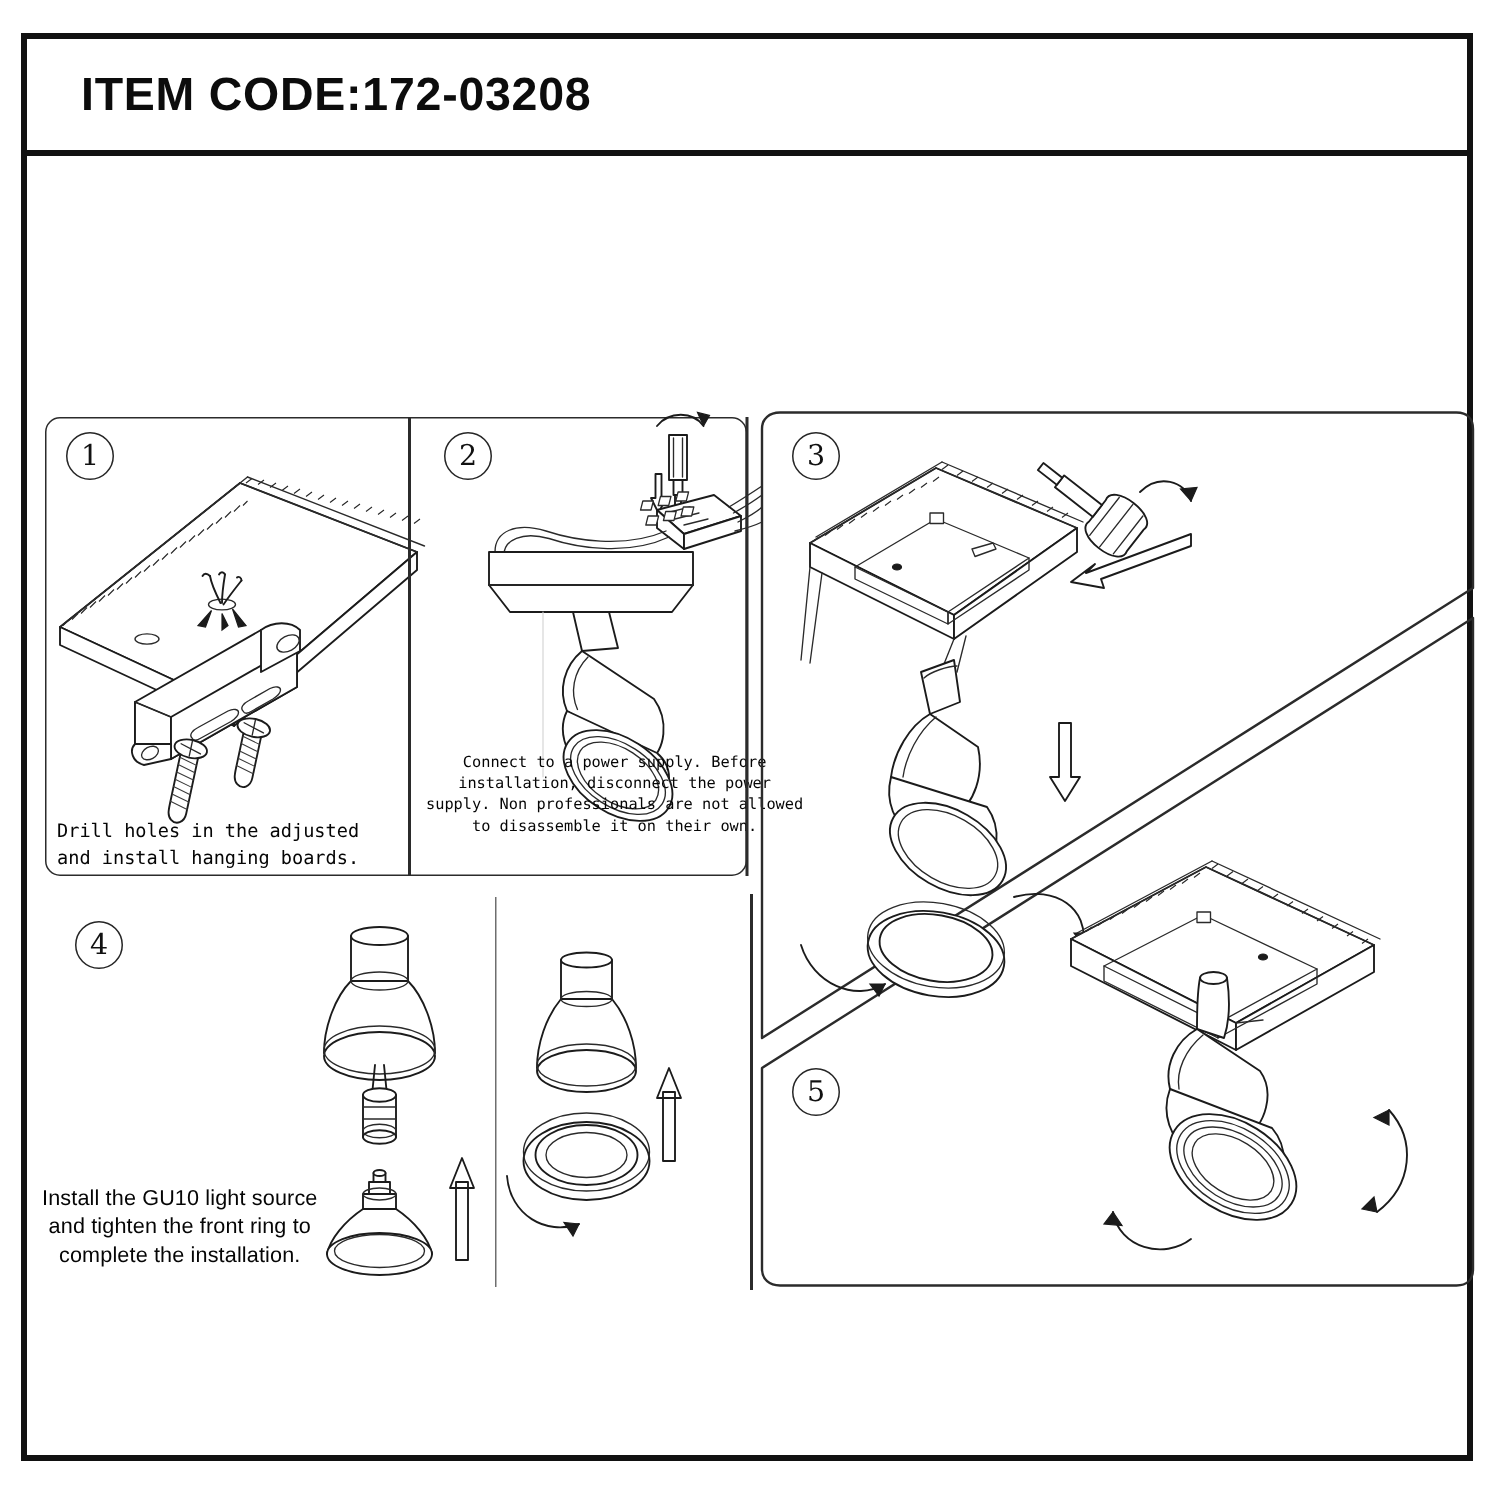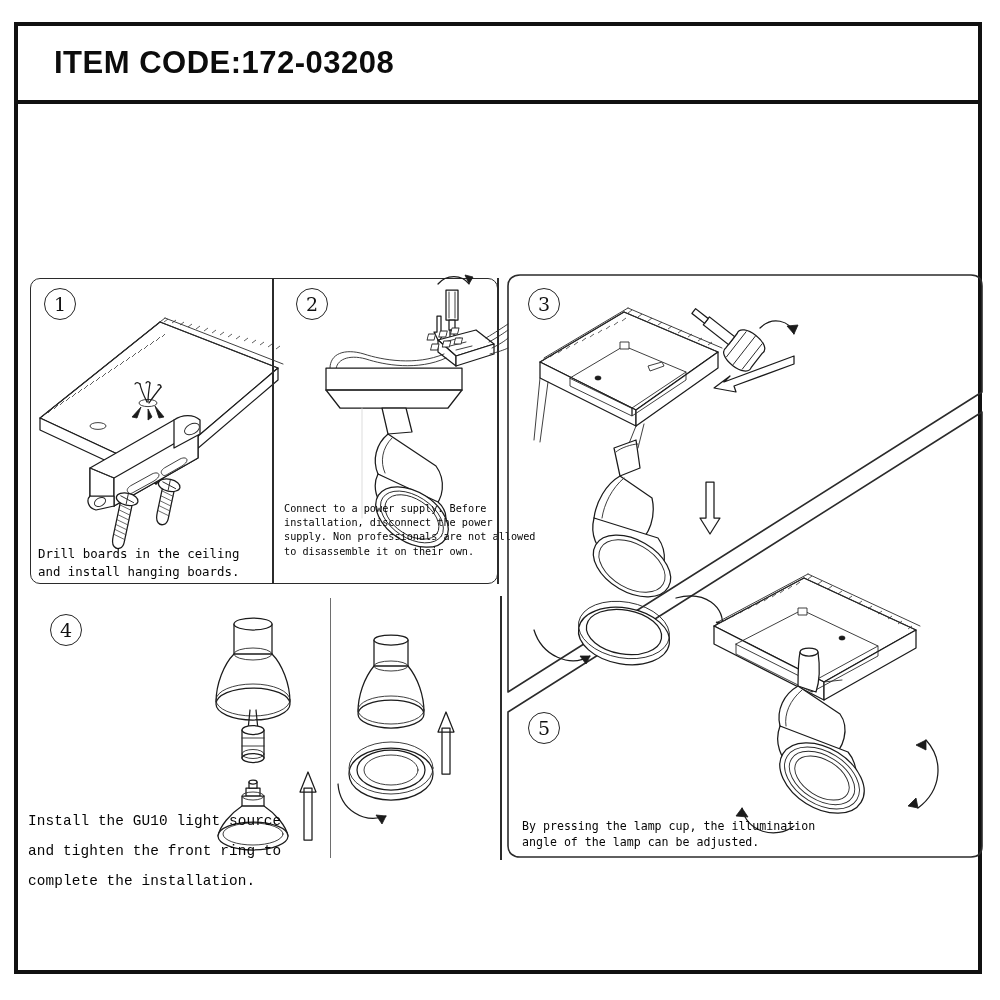--- a/index.html
+++ b/index.html
@@ -1,36 +1,36 @@
 <!DOCTYPE html>
 <html><head>
 <meta charset="utf-8">
 <style>
   html,body{margin:0;padding:0;background:#ffffff;}
   body{width:1000px;height:1000px;font-family:"DejaVu Sans Mono",monospace;color:#000;}
-  #page{position:relative;width:1000px;height:1000px;background:#fff;overflow:hidden;}
+  #page{position:relative;width:1000px;height:1000px;background:#fff;overflow:hidden;text-align:center;}
 
   .frame{position:absolute;left:14px;top:22px;width:968px;height:952px;border:4px solid #111;box-sizing:border-box;}
 
   .title-bar{position:absolute;left:18px;top:26px;width:960px;height:78px;box-sizing:border-box;border-bottom:4px solid #111;display:flex;align-items:center;}
   .title-text{font-family:"Liberation Sans",sans-serif;font-size:31px;font-weight:700;letter-spacing:.5px;padding-left:36px;color:#0c0c0c;white-space:pre;}
 
   .panel{position:absolute;border:1.6px solid #2b2b2b;border-radius:10px;box-sizing:border-box;}
   .p1{left:30px;top:278px;width:468px;height:306px;}
 
   .edge{position:absolute;background:#2b2b2b;}
 
   .stepnum{position:absolute;width:30px;height:30px;border:1.5px solid #262626;border-radius:50%;display:flex;align-items:center;justify-content:center;font-family:"DejaVu Serif",serif;font-size:19px;line-height:1;color:#111;background:#fff;}
 
   .cap{position:absolute;font-family:"DejaVu Sans Mono",monospace;color:#050505;white-space:pre;}
   .cap-1{font-size:12.4px;line-height:17.5px;}
   .cap-2{font-size:10.2px;line-height:14.2px;}
   .cap-3{font-size:11.4px;line-height:15.6px;}
   .cap-5{font-size:11.6px;line-height:16.2px;}
-  .cap-4{font-family:Liberation Mono, monospace;font-size:14.4px;line-height:30px;letter-spacing:.1px;margin-top:16px;}
+  .cap-4{font-family:Liberation Sans, sans-serif;font-size:14.4px;line-height:19px;letter-spacing:.1px;}
 
   svg{display:block;overflow:visible;}
   .art{position:absolute;}
   .ln{fill:none;stroke:#1b1b1b;stroke-width:1.25;stroke-linecap:round;stroke-linejoin:round;}
   .ln-t{fill:none;stroke:#2a2a2a;stroke-width:0.9;stroke-linecap:round;stroke-linejoin:round;}
   .ln-h{fill:none;stroke:#3a3a3a;stroke-width:0.7;stroke-linecap:round;}
   .fw{fill:#ffffff;stroke:#1b1b1b;stroke-width:1.25;stroke-linejoin:round;stroke-linecap:round;}
   .fw-t{fill:#ffffff;stroke:#2a2a2a;stroke-width:0.9;stroke-linejoin:round;}
   .fk{fill:#1b1b1b;stroke:#1b1b1b;stroke-width:0.8;}
   .hatch{stroke:#2a2a2a;stroke-width:0.75;}
@@ -115,21 +115,21 @@
             <path d="M135 192 L147 195"></path>
           <path d="M135 197 L147 200"></path>
             <path d="M135 202 L147 205"></path>
         </g>
         <ellipse class="fw" cx="141" cy="175" rx="11" ry="6"></ellipse>
         <path class="ln-t" d="M134 173 L148 177 M141 170 L141 180"></path>
       </g>
     </svg>
   </div>
 
-  <div class="cap cap-1" style="left:38px;top:545px;">Drill boards in the ceiling
+  <div class="cap cap-1" style="left:38px;top:545px;">Drill holes in the adjusted
 and install hanging boards.</div>
 
   <div class="stepnum" style="left:296px;top:288px;">2</div>
 
   <div class="art" style="left:286px;top:268px;">
     <svg width="222" height="262" viewBox="0 0 222 262">
 
       <path class="ln" d="M152 16 C160 6 176 6 183 16"></path>
       <path class="fk" d="M183 16 L179 7 L187 9 Z"></path>
       <path class="fw" d="M160 22 L172 22 L172 52 L160 52 Z"></path>
@@ -361,16 +361,14 @@
       <ellipse class="ln-t" cx="122" cy="210" rx="30" ry="18" transform="rotate(32 122 210)"></ellipse>
 
       <path class="ln" d="M226 172 C244 192 242 222 218 240"></path>
       <path class="fk" d="M226 172 L216 177 L226 182 Z"></path>
       <path class="fk" d="M218 240 L216 230 L208 238 Z"></path>
       <path class="ln" d="M42 240 C46 264 76 272 94 258"></path>
       <path class="fk" d="M42 240 L36 248 L48 249 Z"></path>
     </svg>
   </div>
 
-  <div class="cap cap-5" style="left:522px;top:818px;">By pressing the lamp cup, the illumination
-angle of the lamp can be adjusted.</div>
 
 </div>
 
 </body></html>

